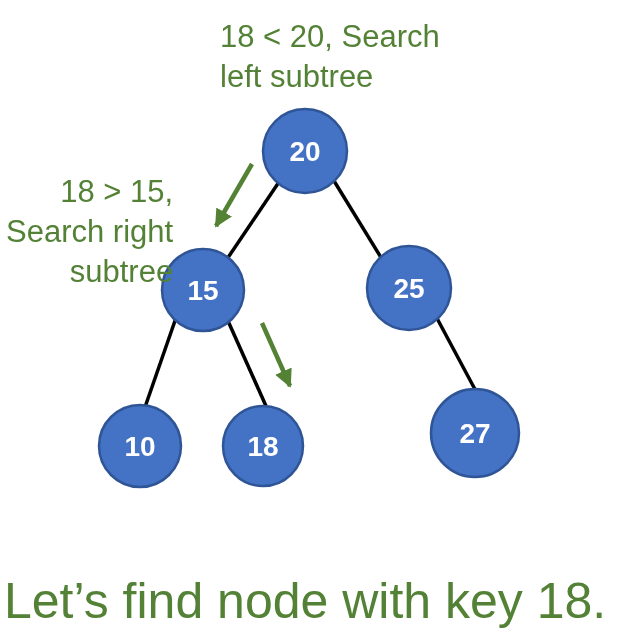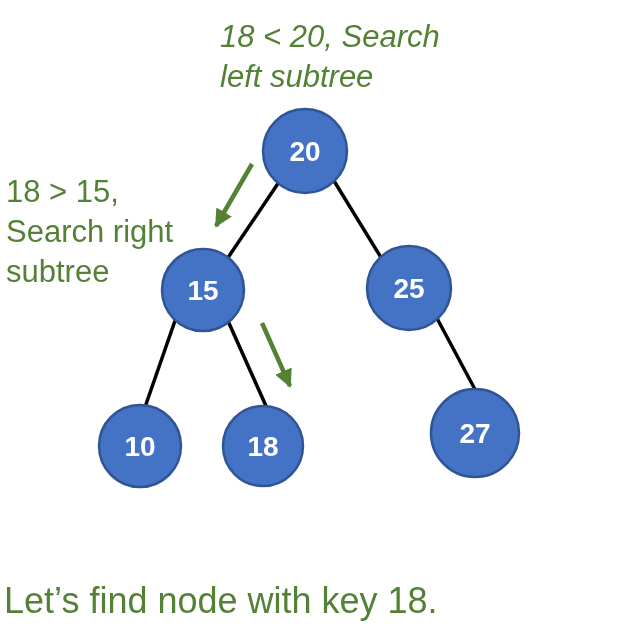--- a/index.html
+++ b/index.html
@@ -22,30 +22,30 @@
     width: 627px;
     height: 643px;
   }
   .annot {
     position: absolute;
     color: var(--green, #538135);
     font-size: 31px;
     line-height: 40px;
     white-space: pre-line;
   }
-  .annot-top    { left: 220px; top: 17px; font-style: italic;  }
-  .annot-left   { left: 6px;   top: 172px; }
+  .annot-top    { left: 220px; top: 17px;  }
+  .annot-left   { left: 6px;   top: 172px; text-align: right; }
   .annot-bottom { left: 205px; top: 495px; }
   .caption {
     position: absolute;
     left: 4px;
     top: 572px;
     width: 620px;
     color: var(--green, #538135);
-    font-size: 36px;
+    font-size: 50px;
     line-height: 58px;
     white-space: nowrap;
   }
   .node-label {
     font-family: "Liberation Sans", sans-serif;
     font-weight: bold;
     font-size: 28px;
   }
 </style>
 </head>

